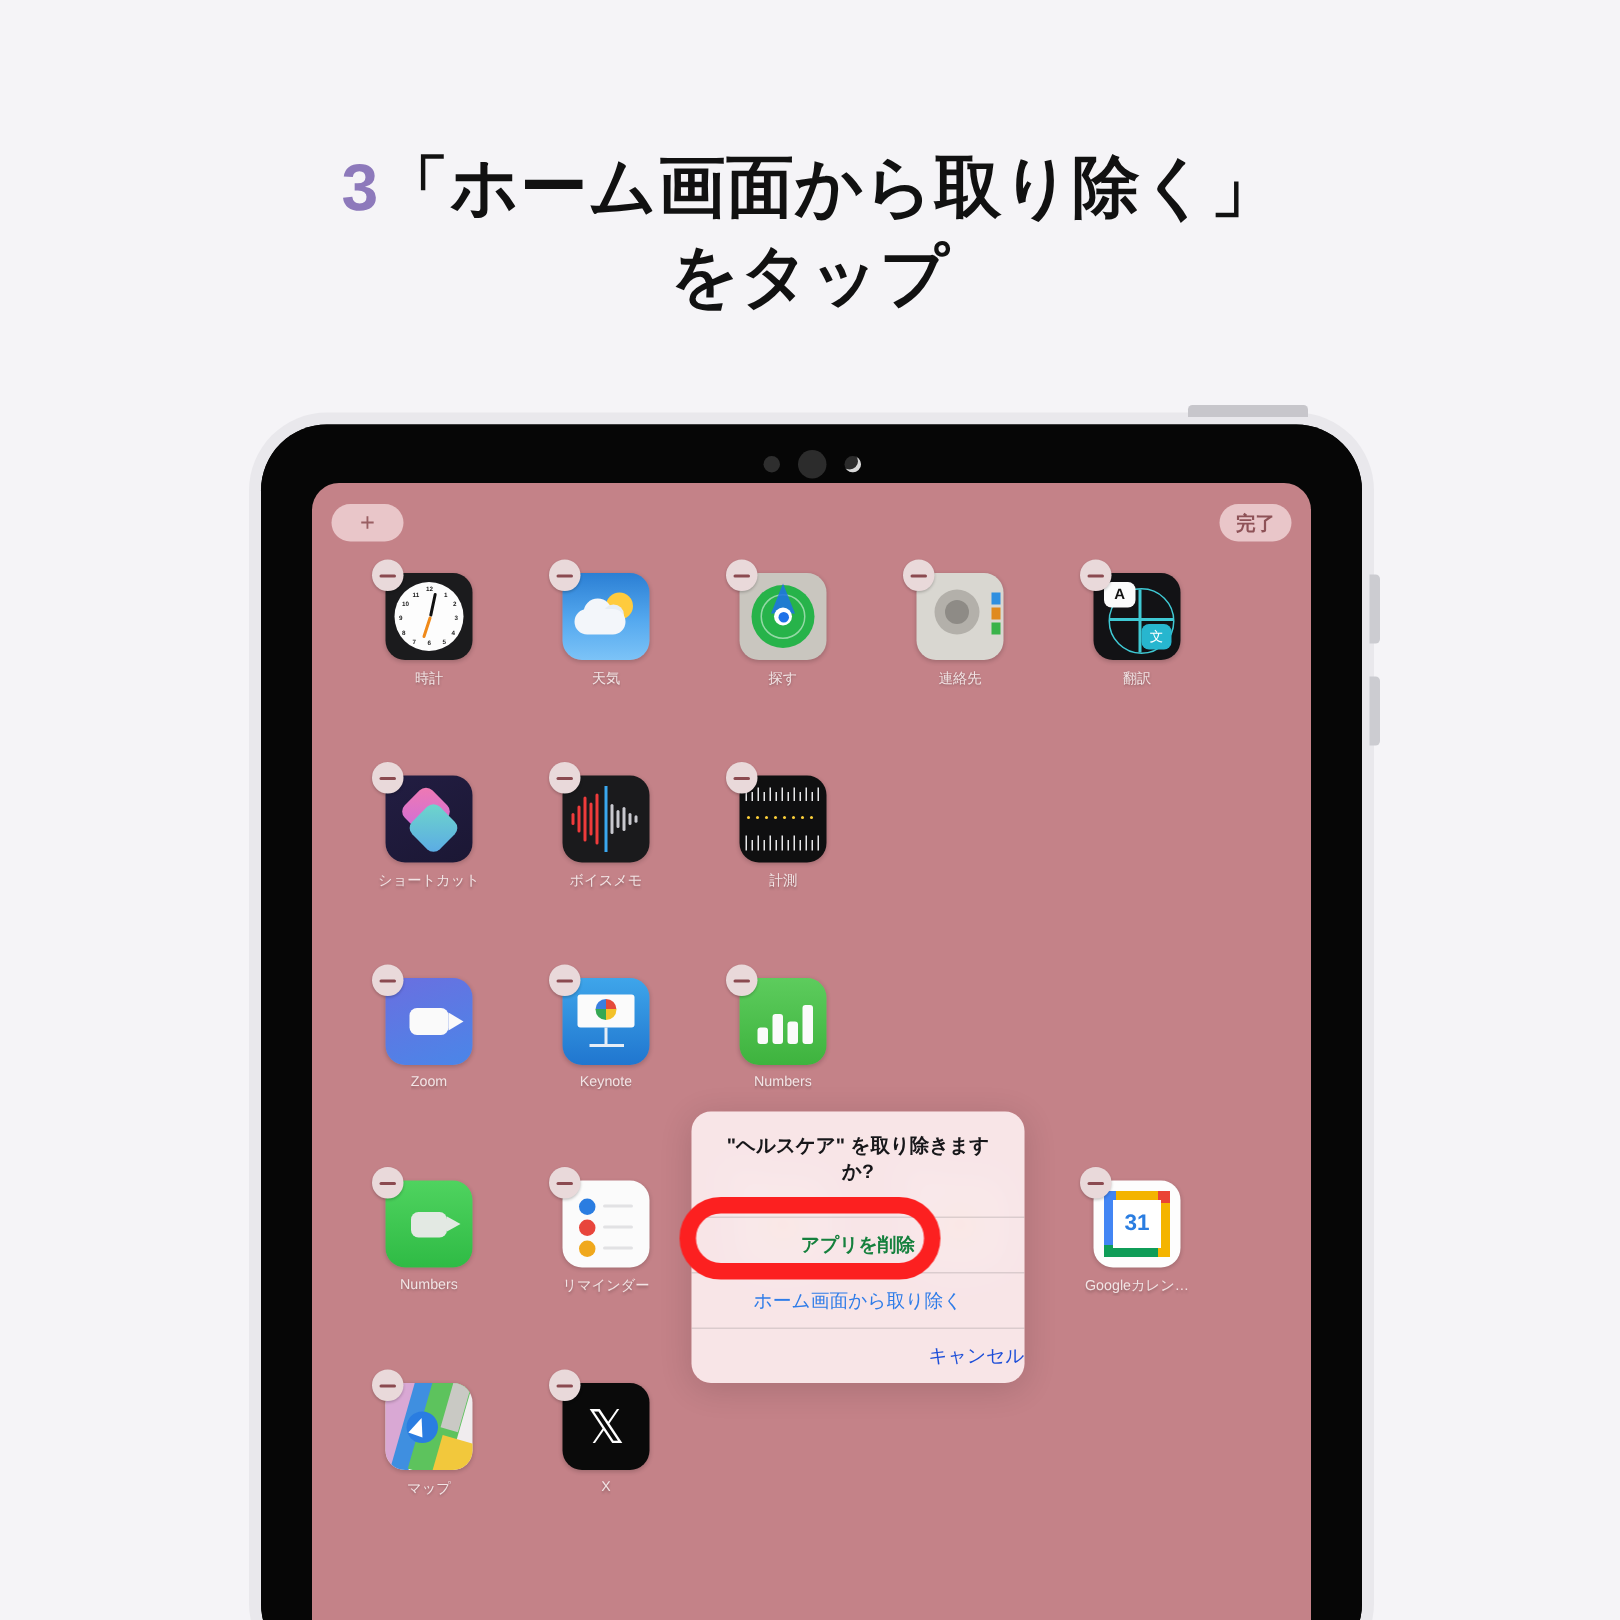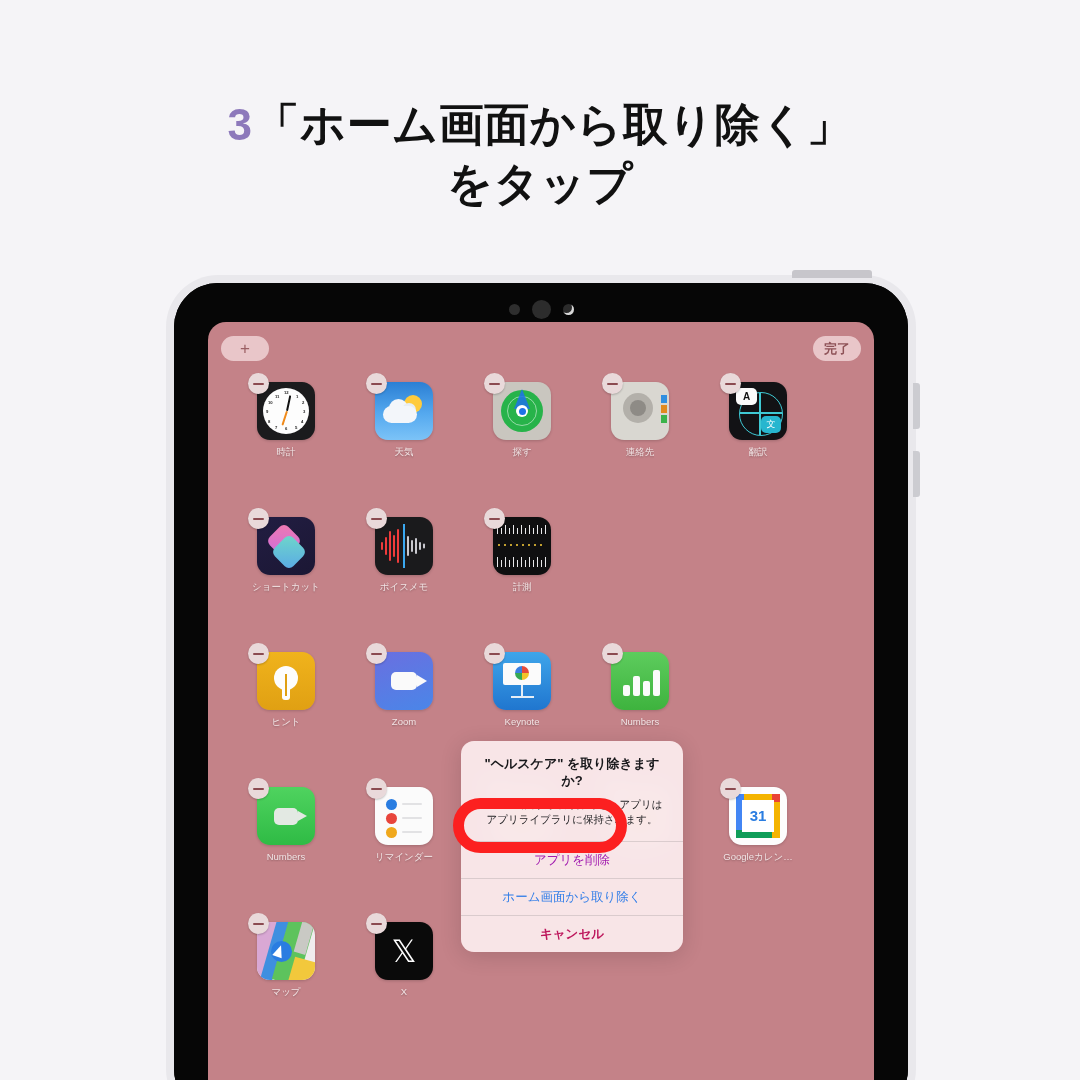--- a/index.html
+++ b/index.html
@@ -371,23 +371,23 @@
     color: #1d1d20;
     line-height: 1.45;
   }
   .alert-divider { height: 1px; background: rgba(60,60,67,0.16); }
   .alert-action {
     height: 36px;
     line-height: 36px;
     text-align: center;
     font-size: 12.5px;
   }
-  #action-delete { color: #a21caf; }
+  #action-delete { color: #15803d; font-weight: bold; }
   #action-remove { color: #2f7ce8; }
-  #action-cancel { color: #be185d; font-weight: bold; }
+  #action-cancel { color: #1d4ed8; font-weight: normal; text-align: right; }
 
   
   #highlight-ring {
     position: absolute;
     left: 453px;
     top: 798px;
     width: 174px;
     height: 55px;
     border: 11px solid #fc2020;
     border-radius: 32px;
@@ -582,31 +582,20 @@
             </div>
           </div>
           <div class="app-label">計測</div>
         </div>
 
 
       </div>
 
       <div class="icon-row">
 
-        <div class="icon-cell">
-          <div class="icon-wrap">
-            <div class="remove-badge"></div>
-            <div class="app-icon ic-tips">
-              <div class="bulb">
-                  <div class="bulb-fil"></div>
-                </div>
-            </div>
-          </div>
-          <div class="app-label">ヒント</div>
-        </div>
 
         <div class="icon-cell">
           <div class="icon-wrap">
             <div class="remove-badge"></div>
             <div class="app-icon ic-zoomapp">
               <div class="cam-body"></div>
             </div>
           </div>
           <div class="app-label">Zoom</div>
         </div>
@@ -727,24 +716,20 @@
           </div>
           <div class="app-label">X</div>
         </div>
       </div>
 
     </div>
 
     <div id="alert-dialog">
       <div id="alert-head">
         <div id="alert-title">"ヘルスケア" を取り除きますか?</div>
-        <div id="alert-message">
-          <div>ホーム画面から取り除くと、アプリは</div>
-          <div>アプリライブラリに保持されます。</div>
-        </div>
       </div>
       <div class="alert-divider"></div>
       <div class="alert-action" id="action-delete">アプリを削除</div>
       <div class="alert-divider"></div>
       <div class="alert-action" id="action-remove">ホーム画面から取り除く</div>
       <div class="alert-divider"></div>
       <div class="alert-action" id="action-cancel">キャンセル</div>
     </div>
 
   </div>

